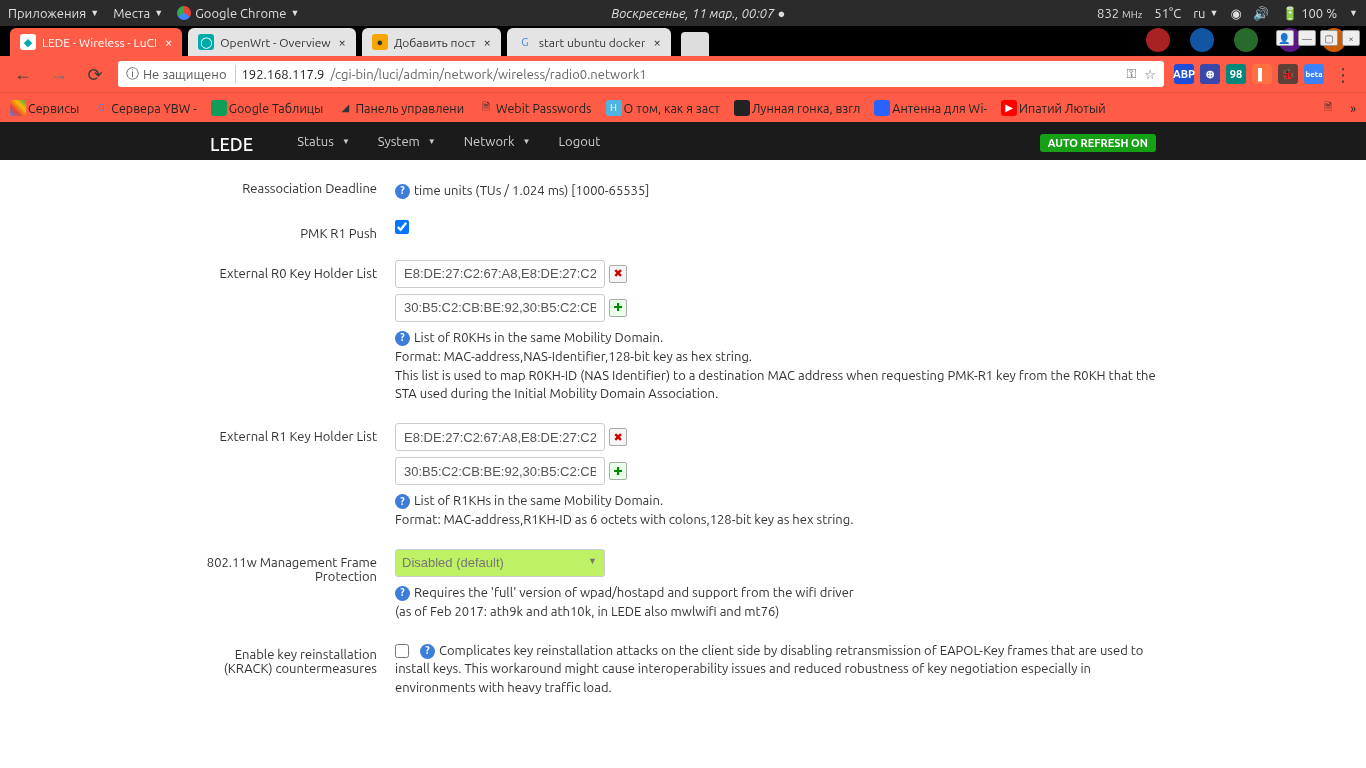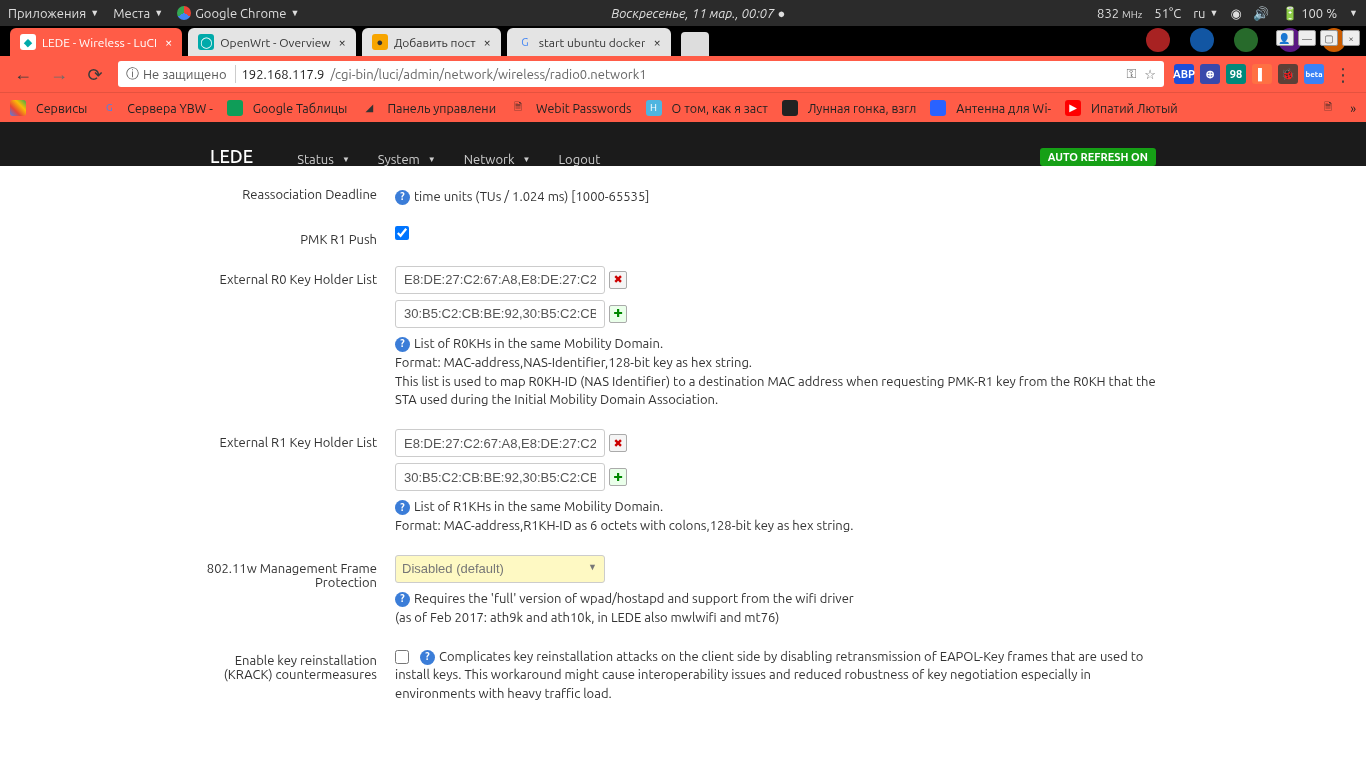--- a/index.html
+++ b/index.html
@@ -34,38 +34,38 @@
 .url-box { flex: 1; height: 26px; background: #fff; border-radius: 3px; display: flex; align-items: center; padding: 0 8px; font-size: 13px; color: #333; gap:6px; }
 .url-box .insecure { color:#5a5a5a; display:flex;align-items:center;gap:4px; border-right:1px solid #ccc; padding-right:8px;}
 .url-box .host { color:#222;text-align:center; }
 .url-box .path { color:#666; }
 .url-box .right-icons { margin-left:auto; display:flex;align-items:center;gap:8px; color:#666;}
 .ext-icons { display:flex;align-items:center;gap:6px; }
 .ext-icons .eicon { width:20px;height:20px;border-radius:3px; display:flex;align-items:center;justify-content:center;font-size:11px;color:#fff;font-weight:bold;}
 
 
 .bookmarks { height: 30px; background: #ff5c47; border-top:1px solid rgba(0,0,0,.1); display: flex; align-items: center; padding: 0 10px; gap: 14px; font-size: 12.5px; color: #222; }
-.bookmarks .bk { display:flex; align-items:center; gap:10px; cursor:pointer; white-space:nowrap;justify-content:flex-end; }
+.bookmarks .bk { display:flex; align-items:center; gap:2px; cursor:pointer; white-space:nowrap;justify-content:flex-end; }
 .bookmarks .bk .bfav { width:16px;height:16px;border-radius:3px;display:inline-flex;align-items:center;justify-content:center;font-size:10px;}
 .bookmarks .more { margin-left:auto; }
 
 
-.lede-nav { height: 44px; background: #1b1b1b; display: flex; align-items: flex-end; padding: 4px 0 0 210px; position:relative; }
+.lede-nav { height: 38px; background: #1b1b1b; display: flex; align-items: flex-start; padding: 12px 0 0 210px; position:relative; }
 .lede-nav .brand { color:#fff; font-size:18px; font-weight:500; margin-right:30px; }
 .lede-nav .nav-link { color:#ccc; font-size:13px; padding:0 14px; display:flex; align-items:center; gap:8px; cursor:pointer; }
 .lede-nav .auto-refresh { position:absolute; right:210px; background:#16a016; color:#fff; font-size:11px; font-weight:bold; padding:3px 8px; border-radius:3px; }
 
 
 .content { padding: 15px 205px 40px 205px; color:#333; }
 .form-row { display:flex; margin-bottom:20px; }
 .form-label { width:190px; text-align:right; padding-right:18px; padding-top:6px; font-size:13px; color:#333; }
 .form-field { flex:1; font-size:13px; }
 .text-input { width:210px; height:28px; border:1px solid #ccc; border-radius:3px; padding:0 8px; font-size:13px; color:#555; background:#fff; }
 .text-input::placeholder { color:#999; }
-.select-input { width:210px; height:28px; border:1px solid #ccc; border-radius:3px; padding:0 6px; font-size:13px; color:#777; background:#fef9c3; appearance:none; position:relative; }
+.select-input { width:210px; height:28px; border:1px solid #ccc; border-radius:3px; padding:0 6px; font-size:13px; color:#777; background:#bef264; appearance:none; position:relative; }
 .select-wrap { position:relative; display:inline-block; }
 .select-wrap::after { content:"▼"; position:absolute; right:8px; top:7px; font-size:9px; color:#777; pointer-events:none;}
 .hint { margin-top:6px; line-height:1.45; color:#333; }
 .hint-icon { display:inline-flex; width:15px; height:15px; background:#3b7dd8; color:#fff; border-radius:50%; align-items:center; justify-content:center; font-size:10px; font-weight:bold; margin-right:4px; vertical-align:middle;}
 .input-row { display:flex; align-items:center; gap:4px; margin-bottom:6px;}
 .mini-btn { width:18px;height:18px;border:1px solid #aaa;border-radius:2px;background:#f5f5f5;display:flex;align-items:center;justify-content:center;font-size:11px;cursor:pointer;}
 .mini-btn.del { color:#c00; }
 .mini-btn.add { color:#080; background:#eaffea;}
 input[type=checkbox]{ width:14px;height:14px; }
 </style>

